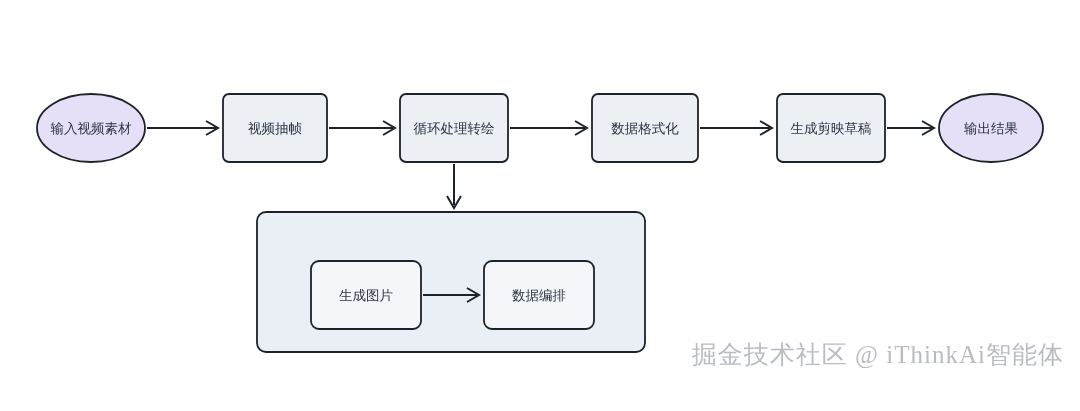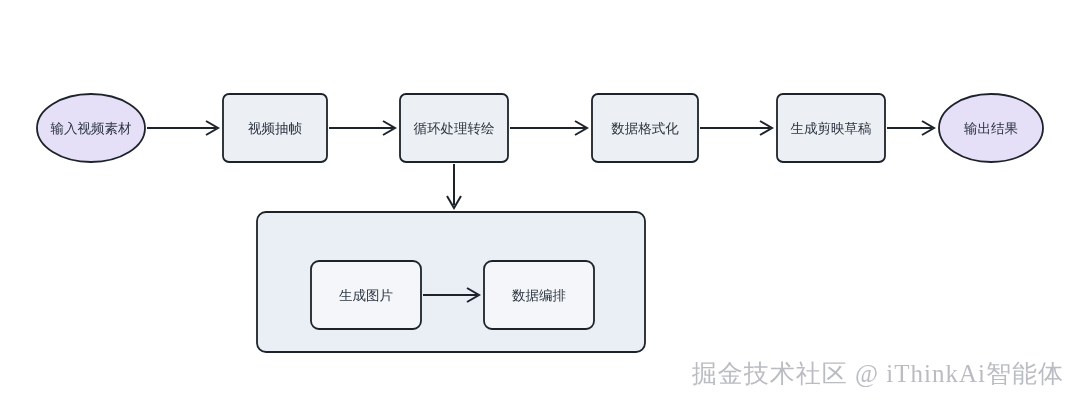--- a/index.html
+++ b/index.html
@@ -55,21 +55,21 @@
   .arrow-head {
     fill: none;
     stroke: #1d232b;
     stroke-width: 2;
     stroke-linecap: butt;
     stroke-linejoin: miter;
   }
   .watermark {
     position: absolute;
     right: 16px;
-    bottom: 1px;
+    bottom: 20px;
     font-family: "Liberation Serif", "DejaVu Serif", serif;
     font-size: 25px;
     color: #b9bcc2;
     letter-spacing: 1px;
     white-space: nowrap;
     user-select: none;
   }
 </style>
 </head>
 <body>

